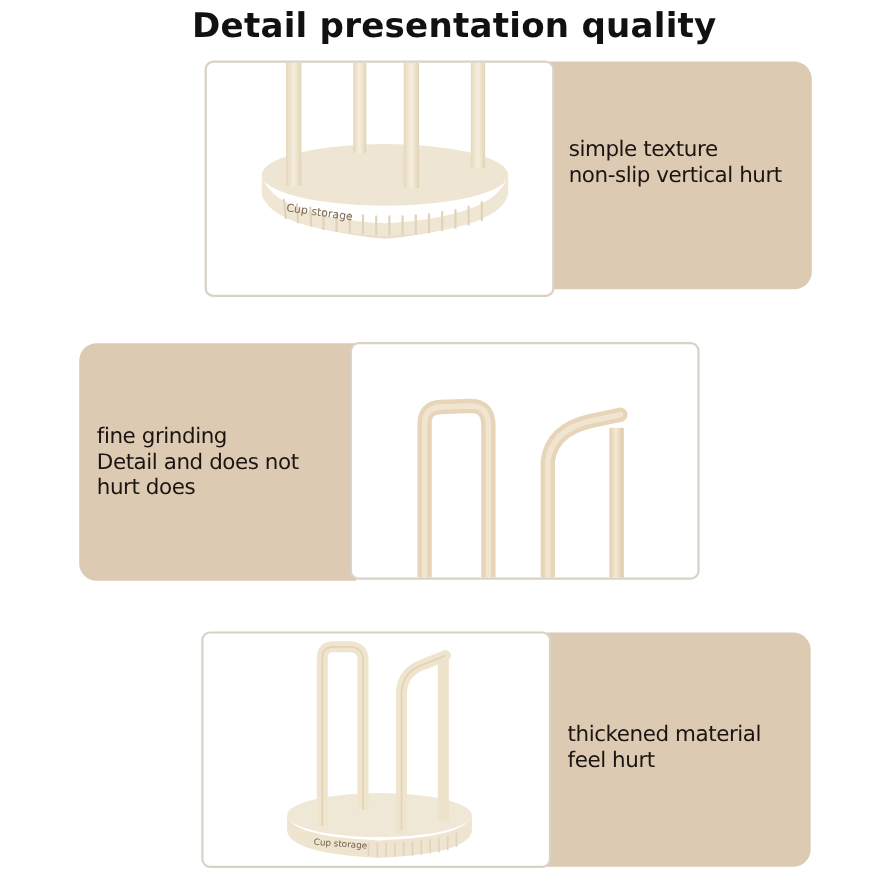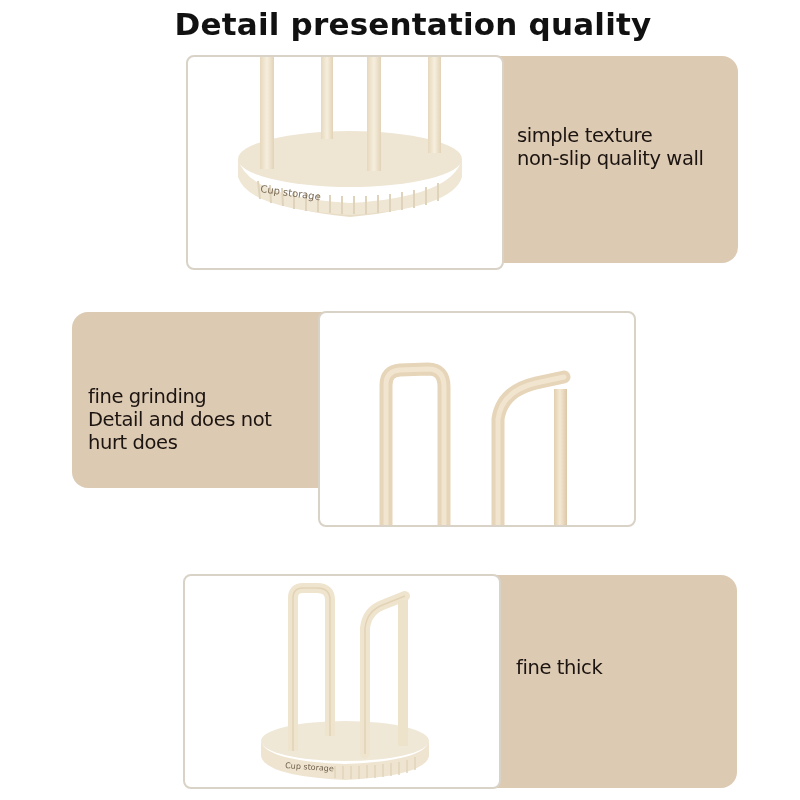--- a/index.html
+++ b/index.html
@@ -29,21 +29,21 @@
   .label-text { font-family: "DejaVu Sans", sans-serif; }
 </style>
 </head>
 <body>
 
 <div class="title">Detail presentation quality</div>
 
 <div class="panel panel-right" style="left:500px; top:56px; width:238px; height:207px;">
   <div class="panel-text" style="left:17px; top:68px;">
     <div>simple texture</div>
-    <div>non-slip quality wall</div>
+    <div>non-slip vertical hurt</div>
   </div>
 </div>
 <div class="card" style="left:186px; top:55px; width:318px; height:215px;">
   <svg width="318" height="215" viewBox="0 0 318 215">
     <defs>
       <linearGradient id="rod1" x1="0" x2="1">
         <stop offset="0" stop-color="#e6d8bd"></stop>
           <stop offset="0.5" stop-color="#f6eedd"></stop>
           <stop offset="1" stop-color="#e2d3b7"></stop>
       </linearGradient>
@@ -78,21 +78,21 @@
     </g>
 
     <rect x="72" y="0" width="14" height="112" fill="url(#rod1)"></rect>
     <rect x="133" y="0" width="12" height="82" fill="url(#rod1)"></rect>
     <rect x="179" y="0" width="14" height="114" fill="url(#rod1)"></rect>
     <rect x="240" y="0" width="13" height="96" fill="url(#rod1)"></rect>
     <text class="label-text" x="72" y="135" font-size="10" fill="#7a6a55" transform="rotate(8 72 135)">Cup storage</text>
   </svg>
 </div>
 
-<div class="panel panel-left" style="left:72px; top:312px; width:252px; height:176px;">
+<div class="panel panel-left" style="left:72px; top:312px; width:252px; height:216px;">
   <div class="panel-text" style="left:16px; top:73px;">
     <div>fine grinding</div>
     <div>Detail and does not</div>
     <div>hurt does</div>
   </div>
 </div>
 <div class="card" style="left:318px; top:311px; width:318px; height:216px;">
   <svg width="318" height="216" viewBox="0 0 318 216">
     <defs>
       <linearGradient id="rod2" x1="0" x2="1">
@@ -106,21 +106,22 @@
     <path d="M66 216 L66 72 Q66 58 80 57 L108 56 Q124 56 124 74 L124 216" fill="none" stroke="#f1e5cf" stroke-width="5"></path>
 
     <path d="M178 216 L178 106 Q182 78 216 70 L244 64" fill="none" stroke="#e6d5b8" stroke-width="13" stroke-linecap="round"></path>
     <path d="M178 216 L178 106 Q182 78 216 70 L244 64" fill="none" stroke="#f1e5cf" stroke-width="5" stroke-linecap="round"></path>
     <rect x="234" y="76" width="13" height="140" fill="url(#rod2)"></rect>
   </svg>
 </div>
 
 <div class="panel panel-right" style="left:497px; top:575px; width:240px; height:213px;">
   <div class="panel-text" style="left:19px; top:81px;">
-    <div>fine thick</div>
+    <div>thickened material</div>
+    <div>feel hurt</div>
   </div>
 </div>
 <div class="card" style="left:183px; top:574px; width:318px; height:215px;">
   <svg width="318" height="215" viewBox="0 0 318 215">
 
     <ellipse cx="160" cy="165" rx="84" ry="20" fill="#f0e8d7"></ellipse>
     <path d="M76 165 L76 180 Q80 200 160 204 Q240 200 244 180 L244 165 Q240 185 160 188 Q80 185 76 165 Z" fill="#eee4d0"></path>
     <g stroke="#e1d4bc" stroke-width="1.5">
       <line x1="150" y1="190" x2="150" y2="202"></line>
         <line x1="158" y1="190" x2="158" y2="203"></line>

